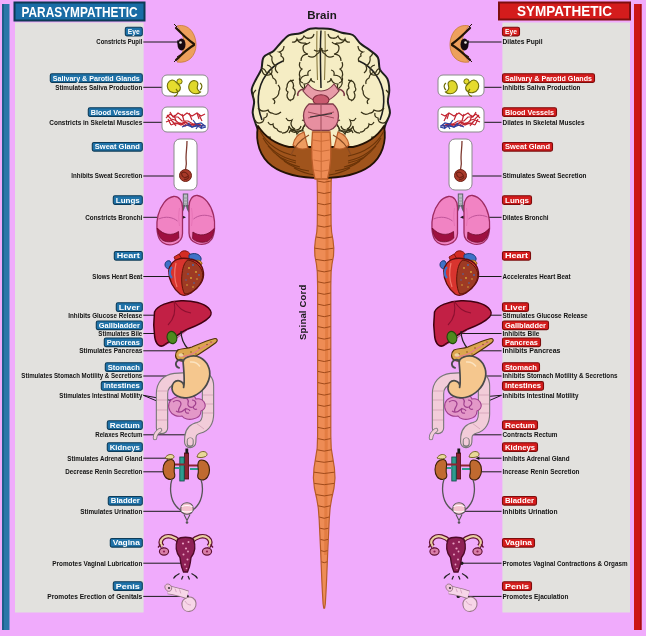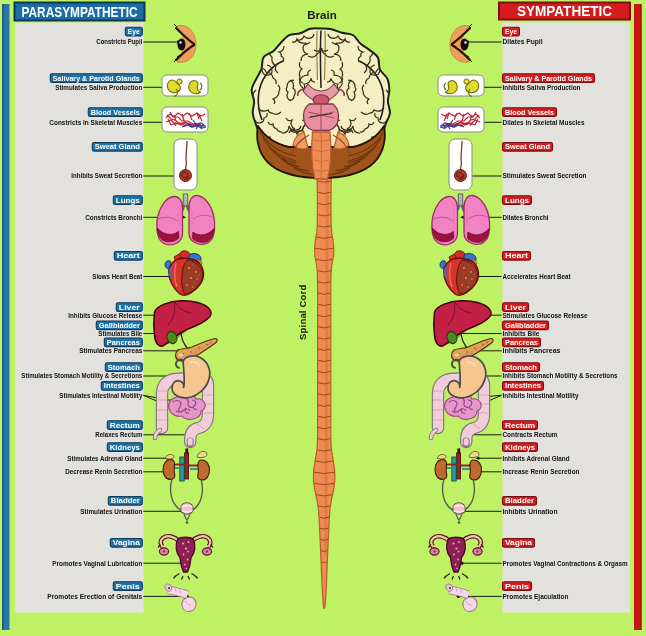--- a/index.html
+++ b/index.html
@@ -1,16 +1,16 @@
 <!DOCTYPE html>
 <html><head>
 <meta charset="utf-8">
 <style>
 html,body{margin:0;padding:0}
-#c{position:relative;width:646px;height:636px;background:#bef264;overflow:hidden}
+#c{position:relative;width:646px;height:636px;background:#f0abfc;overflow:hidden}
 text{font-family:"Liberation Sans",sans-serif;font-weight:bold}
 </style>
 </head>
 <body>
 <div id="c">
 <svg width="646" height="636" viewBox="0 0 646 636">
 
 <rect x="2" y="4" width="7.5" height="626" fill="#2b76a8"></rect>
 <rect x="2" y="4" width="2" height="626" fill="#1d5e8a"></rect>
 <rect x="634" y="4" width="7.5" height="626" fill="#cc1517"></rect>

